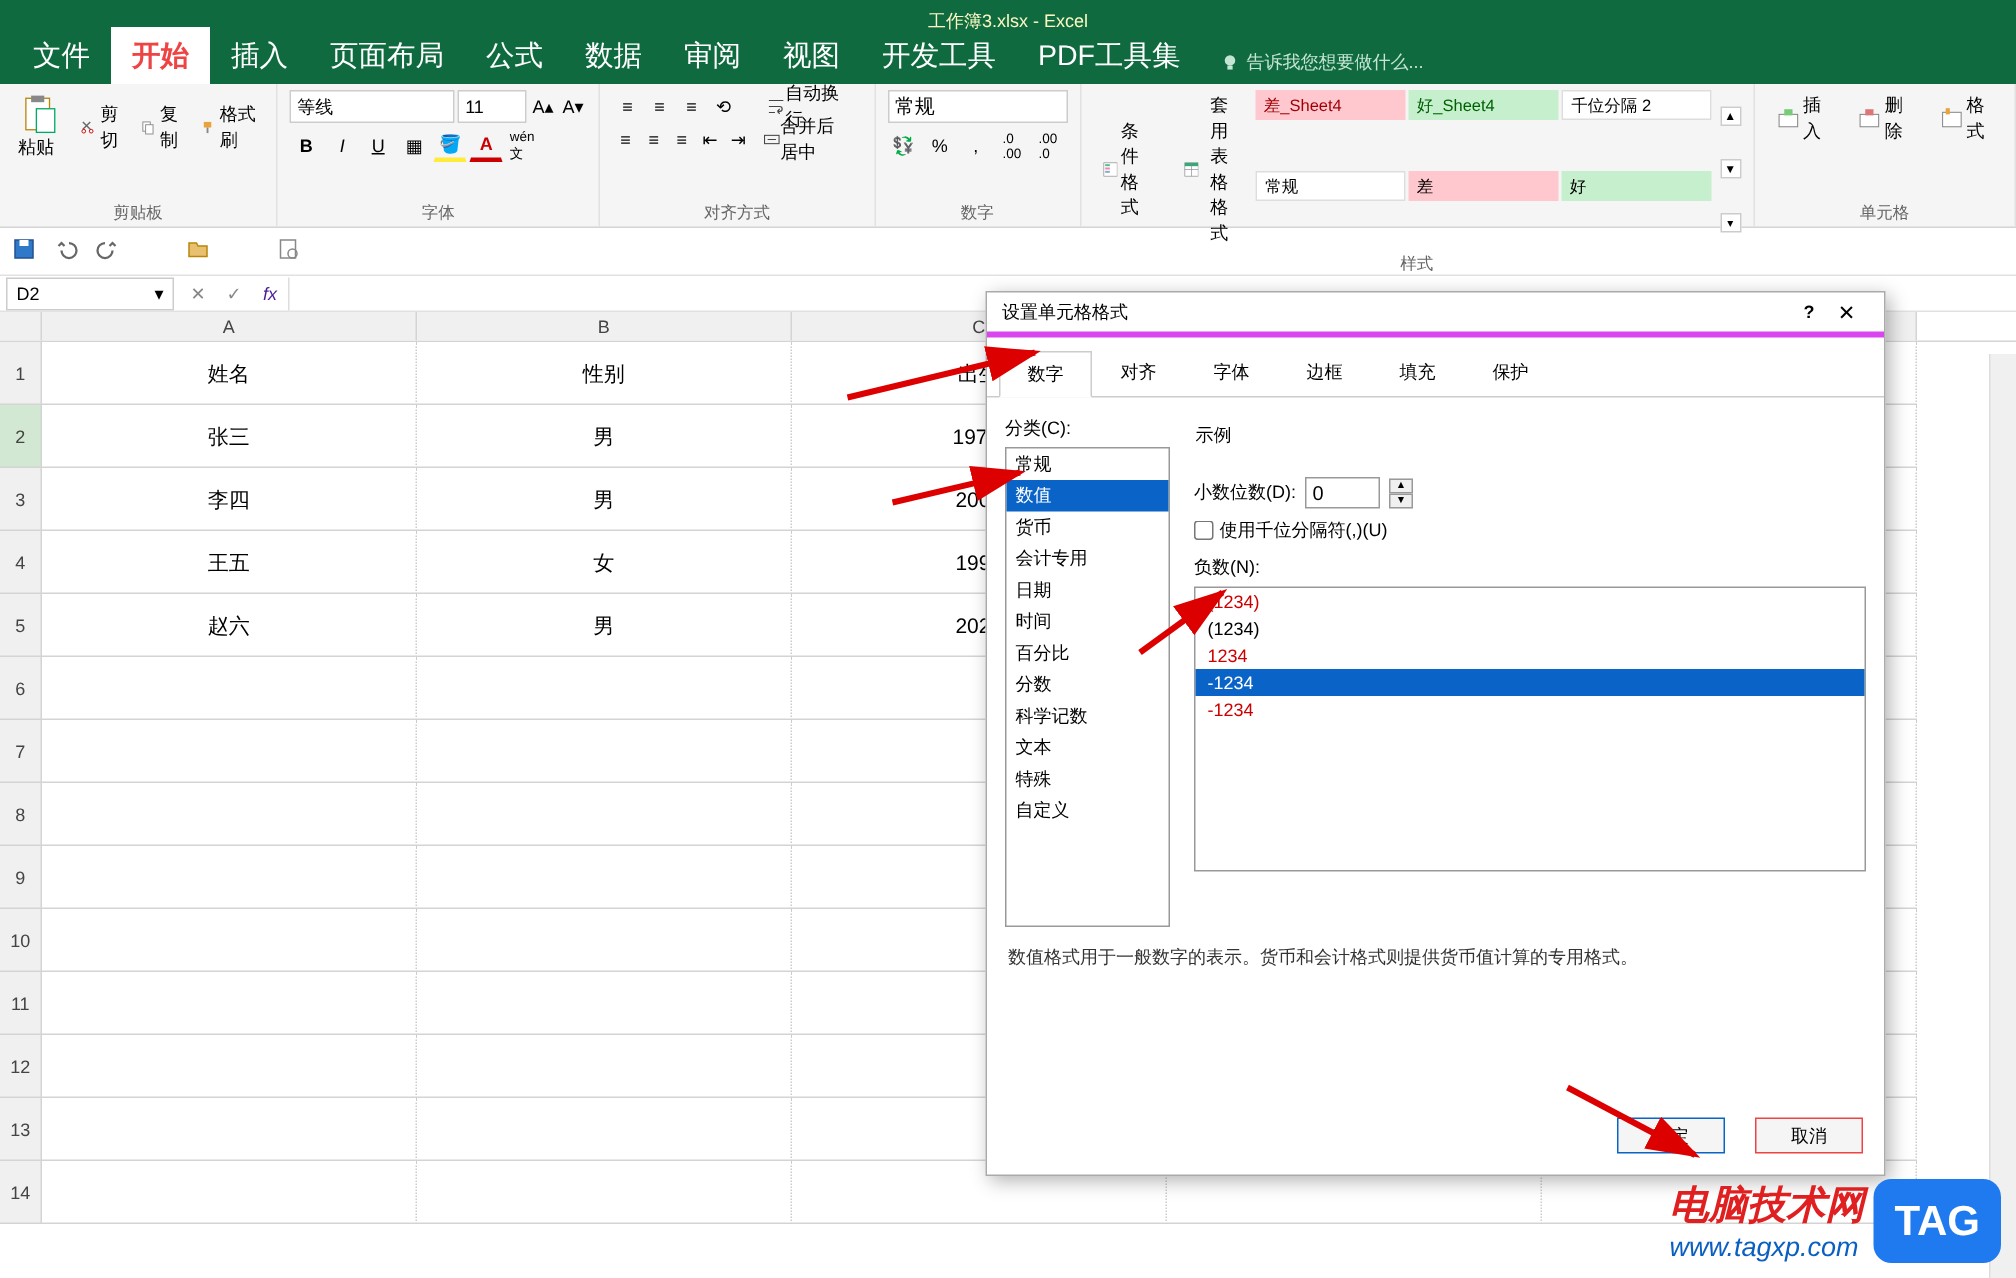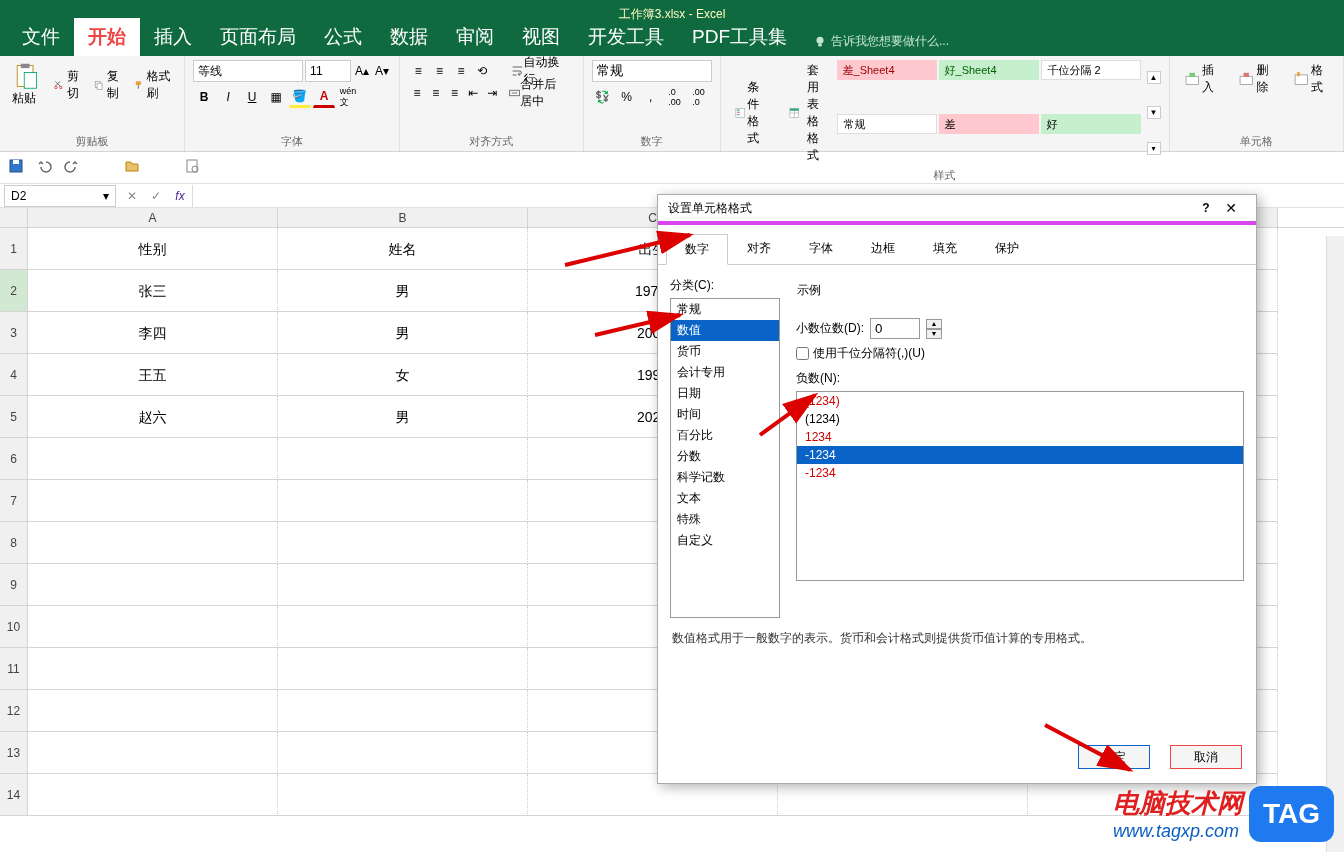--- a/index.html
+++ b/index.html
@@ -378,22 +378,22 @@
     <div class="corner"></div>
     <div class="col-header col-A">A</div>
     <div class="col-header col-B">B</div>
     <div class="col-header col-C">C</div>
     <div class="col-header col-D active">D</div>
     <div class="col-header col-E">E</div>
   </div>
   <div id="grid-rows">
       <div class="grid-row">
         <div class="row-header">1</div>
+        <div class="cell col-A">姓名</div>
         <div class="cell col-B">性别</div>
-        <div class="cell col-A">姓名</div>
         <div class="cell col-C">出生</div>
         <div class="cell col-D"></div>
         <div class="cell col-E"></div>
       </div>
       <div class="grid-row">
         <div class="row-header active">2</div>
         <div class="cell col-A">张三</div>
         <div class="cell col-B">男</div>
         <div class="cell col-C">1970.</div>
         <div class="cell col-D sel"></div>

